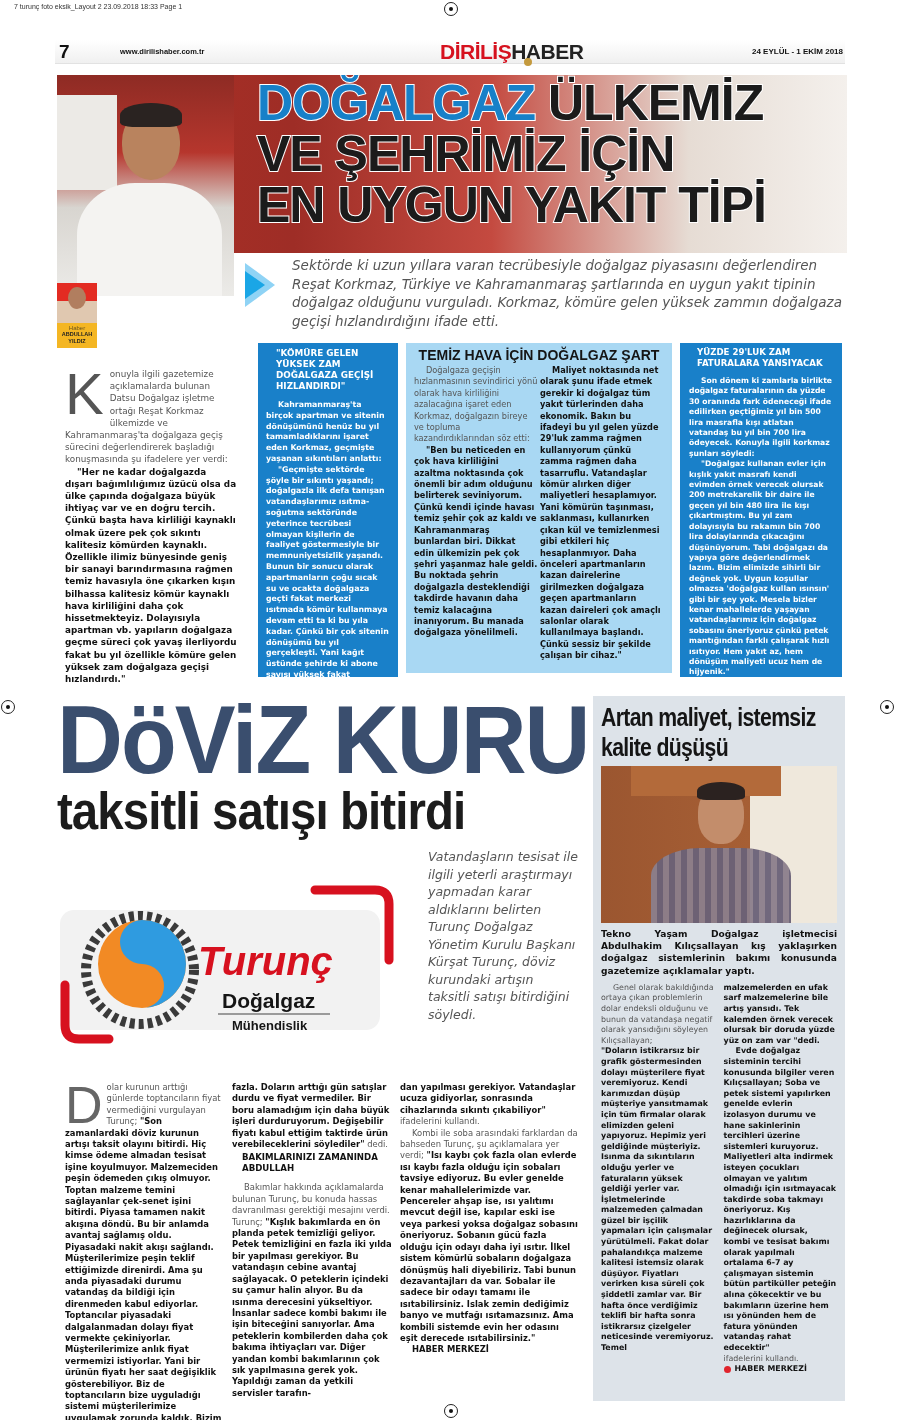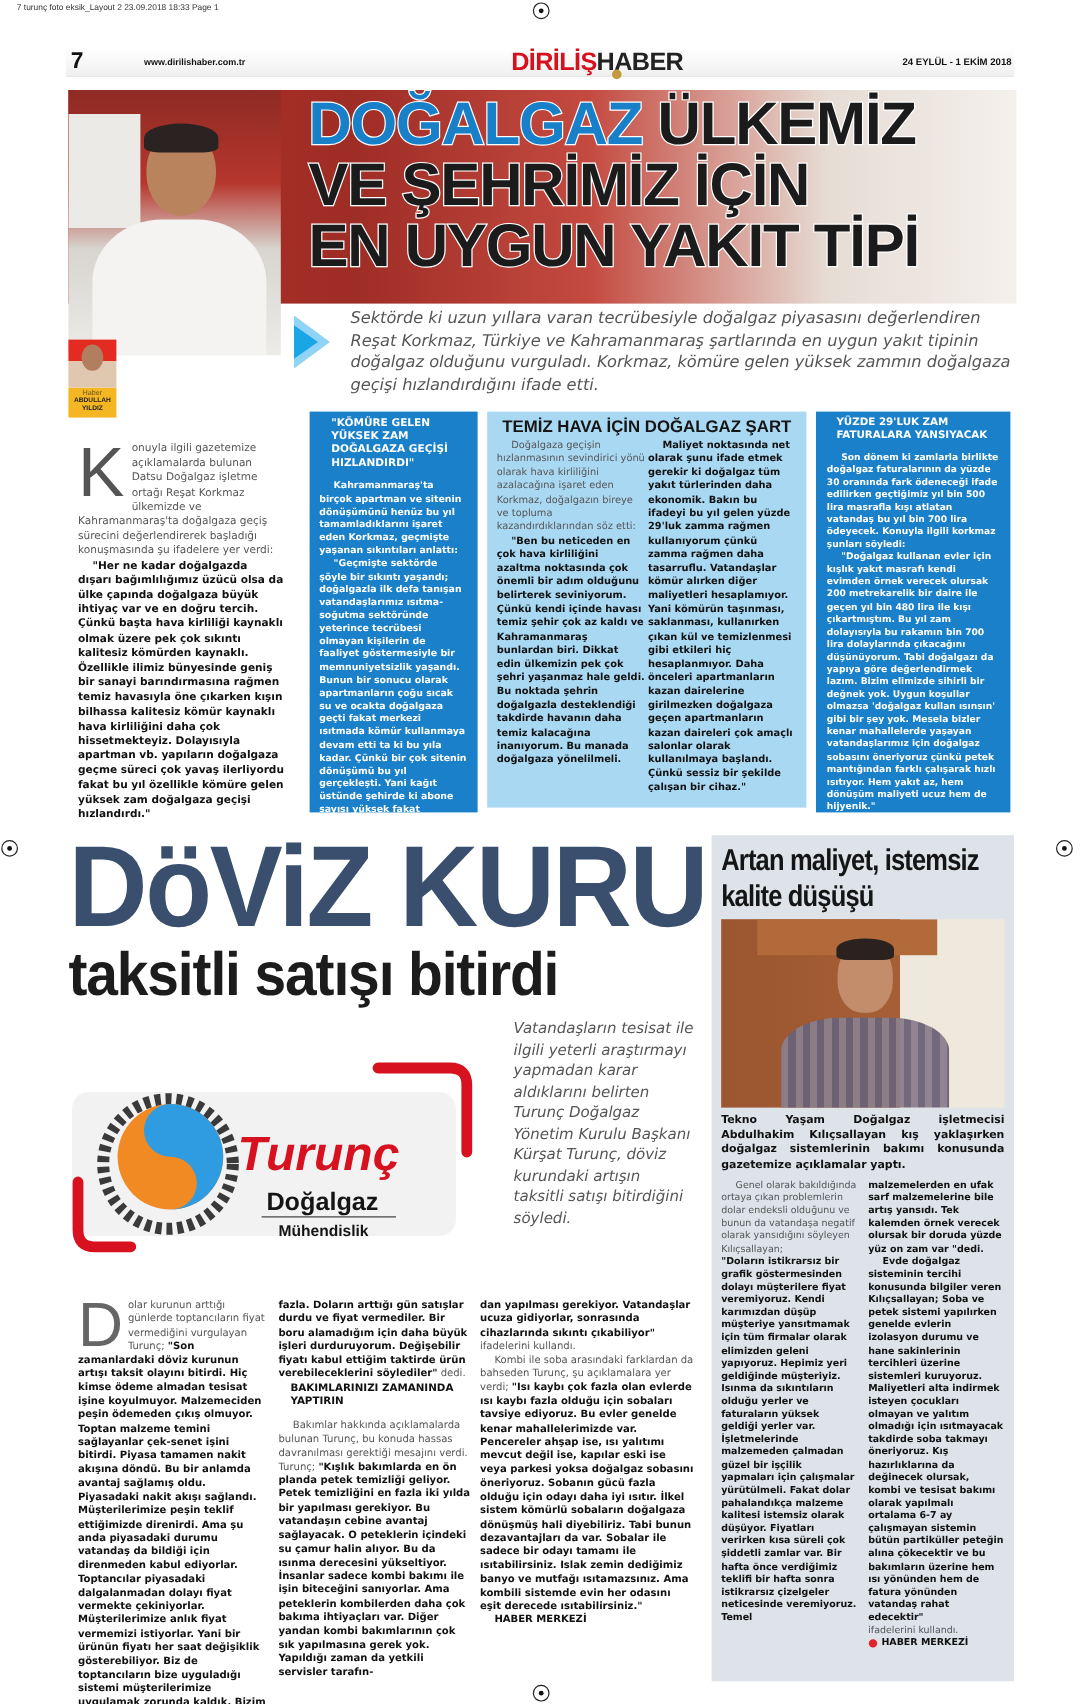--- a/index.html
+++ b/index.html
@@ -8,21 +8,21 @@
 
   .slug { position: absolute; left: 14px; top: 3px; font-size: 7px; color: #333; font-family: "Liberation Sans", sans-serif; }
   .crop { position: absolute; width: 14px; height: 14px; border-radius: 50%; border: 1px solid #222; background: #fff; }
   .crop::after { content: ""; position: absolute; left: 4px; top: 4px; width: 4px; height: 4px; border-radius: 50%; background: #111; }
 
   
   .masthead { position: absolute; left: 55px; top: 40px; width: 790px; height: 24px; display: flex; align-items: center;
      background: linear-gradient(to bottom, #ffffff, #f0f0f0); border-bottom: 1px solid #e2e2e2; }
   .page-num { font-family: "Liberation Sans", sans-serif; font-weight: 700; font-size: 19px; width: 65px; padding-left: 4px; }
   .site-url { font-family: "Liberation Sans", sans-serif; font-weight: 700; font-size: 7.5px; width: 300px; }
-  .logo { position: absolute; left: 371px; top: 0; height: 24px; display: flex; align-items: center; font-family: "Liberation Sans", sans-serif; font-weight: 900; font-size: 21px; letter-spacing: -0.5px; }
+  .logo { position: absolute; left: 385px; top: 0; height: 24px; display: flex; align-items: center; font-family: "Liberation Sans", sans-serif; font-weight: 900; font-size: 21px; letter-spacing: -0.5px; }
   .logo .red { color: #d6111e; }
   .logo .dark { color: #222; }
   .logo .dot { position: absolute; left: 84px; top: 18px; width: 8px; height: 8px; border-radius: 50%; background: #c49a3e; }
   .issue-date { position: absolute; right: 2px; font-family: "Liberation Sans", sans-serif; font-weight: 700; font-size: 8px; }
 
   
   .hero-photo { position: absolute; left: 57px; top: 75px; width: 790px; height: 178px; background: linear-gradient(90deg,#b03024 0%,#9e2d26 30%,#c44a40 55%,#e6dcd4 80%,#f4f0ec 100%); overflow: hidden; }
   .photo-person { position: absolute; left: 57px; top: 75px; width: 177px; height: 221px; background: linear-gradient(180deg,#8e2b24 0%,#b6362d 35%,#d8d5d0 60%,#ecebe8 100%); overflow: hidden; }
   .person-head { position: absolute; left: 65px; top: 35px; width: 58px; height: 70px; border-radius: 45% 45% 50% 50%; background: #b9835e; }
   .person-hair { position: absolute; left: 63px; top: 28px; width: 62px; height: 24px; border-radius: 50% 50% 20% 20%; background: #2a2321; }
@@ -188,21 +188,21 @@
 
 <p class="lower-lede">Vatandaşların tesisat ile ilgili yeterli araştırmayı yapmadan karar aldıklarını belirten Turunç Doğalgaz Yönetim Kurulu Başkanı Kürşat Turunç, döviz kurundaki artışın taksitli satışı bitirdiğini söyledi.</p>
 
 <div class="lower-col col1">
   <span class="dropcap-d">D</span>
   <span class="light">olar kurunun arttığı günlerde toptancıların fiyat vermediğini vurgulayan Turunç; </span><span class="bold">"Son zamanlardaki döviz kurunun artışı taksit olayını bitirdi. Hiç kimse ödeme almadan tesisat işine koyulmuyor. Malzemeciden peşin ödemeden çıkış olmuyor. Toptan malzeme temini sağlayanlar çek-senet işini bitirdi. Piyasa tamamen nakit akışına döndü. Bu bir anlamda avantaj sağlamış oldu. Piyasadaki nakit akışı sağlandı. Müşterilerimize peşin teklif ettiğimizde direnirdi. Ama şu anda piyasadaki durumu vatandaş da bildiği için direnmeden kabul ediyorlar. Toptancılar piyasadaki dalgalanmadan dolayı fiyat vermekte çekiniyorlar. Müşterilerimize anlık fiyat vermemizi istiyorlar. Yani bir ürünün fiyatı her saat değişiklik gösterebiliyor. Biz de toptancıların bize uyguladığı sistemi müşterilerimize uygulamak zorunda kaldık. Bizim sektörümüzde fırsatçılık çok</span>
 </div>
 
 <div class="lower-col col2">
   <p><span class="bold">fazla. Doların arttığı gün satışlar durdu ve fiyat vermediler. Bir boru alamadığım için daha büyük işleri durduruyorum. Değişebilir fiyatı kabul ettiğim taktirde ürün verebileceklerini söylediler"</span><span class="light"> dedi.</span></p>
-  <div class="subhead">BAKIMLARINIZI ZAMANINDA YAPTIRIN</div>
+  <div class="subhead">BAKIMLARINIZI ZAMANINDA ABDULLAH</div>
   <p class="indent"><span class="light">Bakımlar hakkında açıklamalarda bulunan Turunç, bu konuda hassas davranılması gerektiği mesajını verdi. Turunç; </span><span class="bold">"Kışlık bakımlarda en ön planda petek temizliği geliyor. Petek temizliğini en fazla iki yılda bir yapılması gerekiyor. Bu vatandaşın cebine avantaj sağlayacak. O peteklerin içindeki su çamur halin alıyor. Bu da ısınma derecesini yükseltiyor. İnsanlar sadece kombi bakımı ile işin biteceğini sanıyorlar. Ama peteklerin kombilerden daha çok bakıma ihtiyaçları var. Diğer yandan kombi bakımlarının çok sık yapılmasına gerek yok. Yapıldığı zaman da yetkili servisler tarafın-</span></p>
 </div>
 
 <div class="lower-col col3">
   <p><span class="bold">dan yapılması gerekiyor. Vatandaşlar ucuza gidiyorlar, sonrasında cihazlarında sıkıntı çıkabiliyor"</span><span class="light"> ifadelerini kullandı.</span></p>
   <p class="indent"><span class="light">Kombi ile soba arasındaki farklardan da bahseden Turunç, şu açıklamalara yer verdi; </span><span class="bold">"Isı kaybı çok fazla olan evlerde ısı kaybı fazla olduğu için sobaları tavsiye ediyoruz. Bu evler genelde kenar mahallelerimizde var. Pencereler ahşap ise, ısı yalıtımı mevcut değil ise, kapılar eski ise veya parkesi yoksa doğalgaz sobasını öneriyoruz. Sobanın gücü fazla olduğu için odayı daha iyi ısıtır. İlkel sistem kömürlü sobaların doğalgaza dönüşmüş hali diyebiliriz. Tabi bunun dezavantajları da var. Sobalar ile sadece bir odayı tamamı ile ısıtabilirsiniz. Islak zemin dediğimiz banyo ve mutfağı ısıtamazsınız. Ama kombili sistemde evin her odasını eşit derecede ısıtabilirsiniz."</span></p>
   <p class="sign indent">HABER MERKEZİ</p>
 </div>
 
 <div class="sidebar-box">

